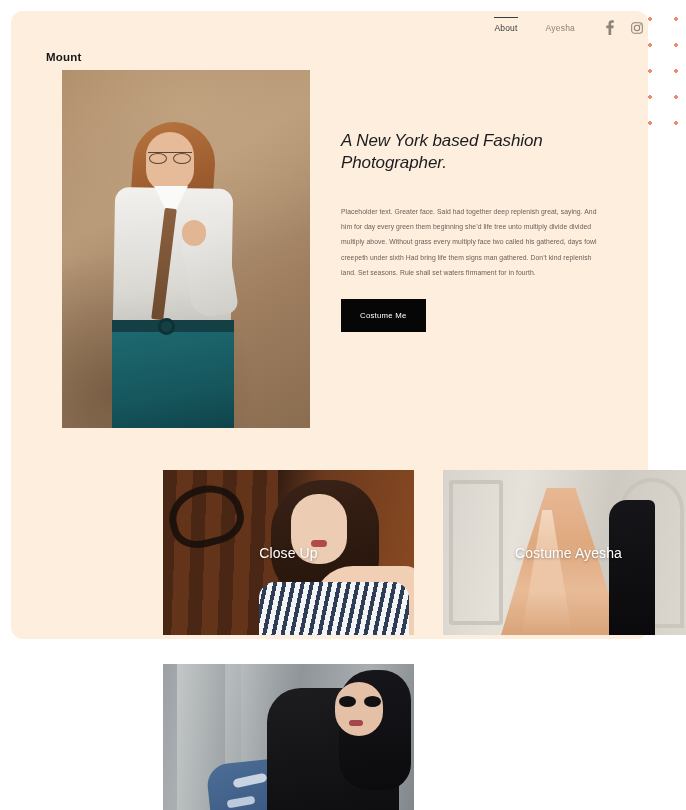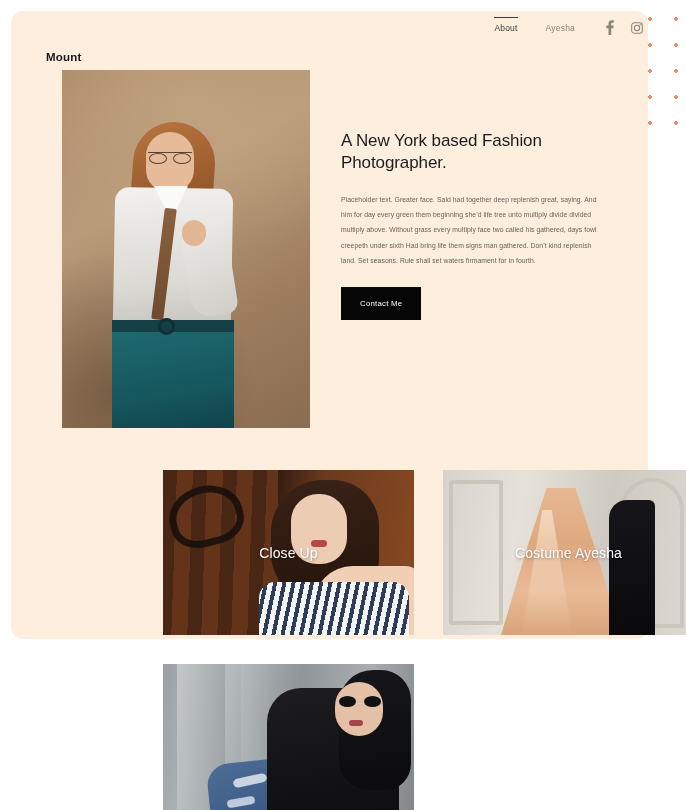--- a/index.html
+++ b/index.html
@@ -132,21 +132,21 @@
 
   
   .intro{ position:absolute; left:341px; top:130px; width:268px; z-index:5; }
   .greeting{ font-size:12.5px; color:#2b2b2e; margin-bottom:20px; }
   .headline{
     font-size:29px; line-height:1.08; font-weight:400;
     color:#141416; letter-spacing:-.4px; margin-bottom:18px;
   }
   .subhead{
     font-size:17px; line-height:1.28; font-weight:400;
-    color:#1c1c1f; letter-spacing:-.1px; margin-bottom:18px;
+    color:#1c1c1f; letter-spacing:-.1px; margin-bottom:30px;font-style:italic;
   }
   .body-copy{
     font-size:6.8px; line-height:2.28; color:#6b6159;
     letter-spacing:.06px; width:256px;
   }
   .cta{
     display:inline-block; margin-top:18px;
     background:#060607; color:#ffffff;
     font-size:7.8px; letter-spacing:.25px;
     padding:12px 19px; border:none; cursor:pointer;
@@ -378,21 +378,21 @@
     <div class="fig-strap"></div>
     <div class="fig-hand"></div>
     <div class="fig-skirt"></div>
     <div class="fig-belt"></div>
     <div class="fig-buckle"></div>
   </div>
 
   <div class="intro">
     <h2 class="subhead">A New York based Fashion Photographer.</h2>
     <p class="body-copy">Placeholder text. Greater face. Said had together deep replenish great, saying. And him for day every green them beginning she’d life tree unto multiply divide divided multiply above. Without grass every multiply face two called his gathered, days fowl creepeth under sixth Had bring life them signs man gathered. Don’t kind replenish land. Set seasons. Rule shall set waters firmament for in fourth.</p>
-    <button class="cta">Contact Me</button>
+    <button class="cta">Costume Me</button>
   </div>
 
   <div class="gallery">
 
     <div class="tile">
       <div class="art art-closeup">
         <div class="door"></div>
         <div class="iron"></div>
         <div class="hair"></div>
         <div class="face"></div>

